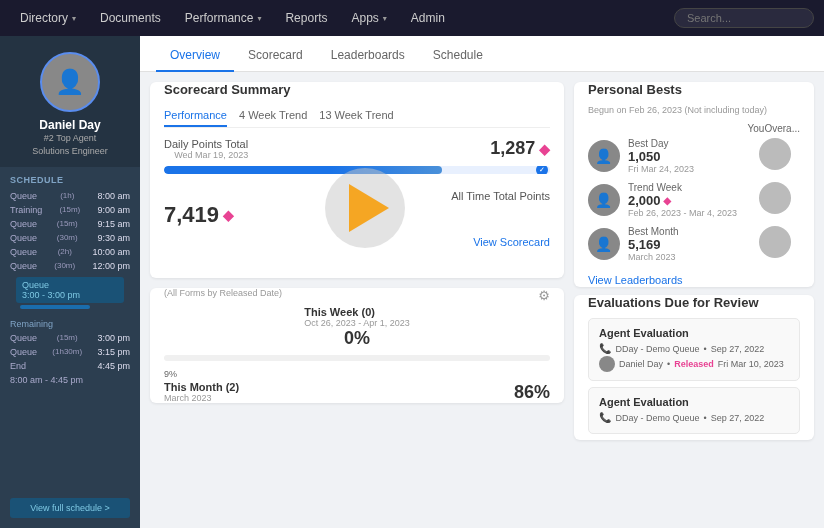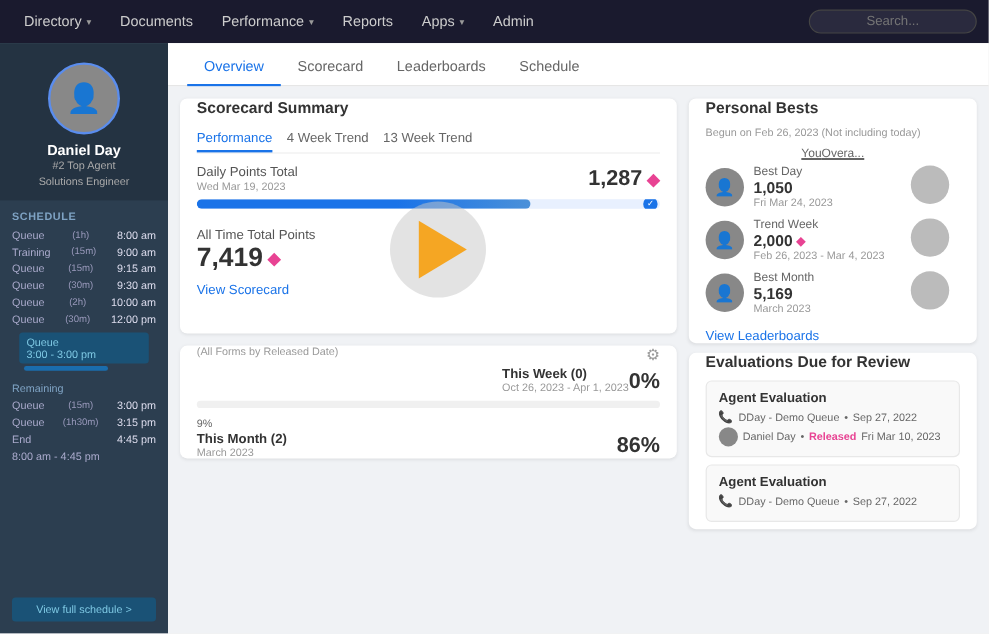--- a/index.html
+++ b/index.html
@@ -27,21 +27,20 @@
     .nav-item .chevron { font-size: 8px; color: #999; }
     .nav-search {
       margin-left: auto;
       background: #2a2a3e;
       border: 1px solid #444;
       border-radius: 14px;
       padding: 3px 12px;
       color: #ccc;
       font-size: 11px;
       width: 140px;
-      text-align: center;
     }
 
     
     .app-body {
       display: flex;
       height: calc(528px - 36px);
     }
 
     
     .sidebar {
@@ -269,20 +268,21 @@
       font-size: 7px;
       display: flex;
       align-items: center;
       justify-content: center;
     }
 
     
     .scorecard-body {
       position: relative;
       min-height: 140px;
+      text-align: right;
     }
     .play-overlay {
       position: absolute;
       top: 50%;
       left: 50%;
       transform: translate(-40%, -50%);
       width: 80px;
       height: 80px;
       background: rgba(200,200,200,0.5);
       border-radius: 50%;
@@ -330,22 +330,23 @@
       color: #999;
       margin-bottom: 8px;
     }
     .eval-gear {
       color: #999;
       font-size: 13px;
       cursor: pointer;
     }
     .eval-week-row {
       display: flex;
-      justify-content: flex-end;
-      align-items: center;
+      justify-content: center;
+      align-items: center;
+      flex-direction: column;
     }
     .eval-week-label {
       font-size: 11px;
       font-weight: 600;
       color: #333;
     }
     .eval-week-date {
       font-size: 9px;
       color: #999;
     }
@@ -718,21 +719,21 @@
         </div>
 
       </div>
 
       <div class="right-col">
 
         <div class="card">
           <div class="card-title">Personal Bests</div>
           <div class="personal-bests-subtitle">Begun on Feb 26, 2023 (Not including today)</div>
 
-          <div style="display:flex;justify-content:center;margin-bottom:4px;text-decoration:underline;">
+          <div style="display:flex;justify-content:flex-end;margin-bottom:4px;">
             <span style="font-size:10px;color:#666;font-weight:500;">You</span>
             <span style="font-size:10px;color:#666;font-weight:500;">Overa...</span>
           </div>
 
           
           <div class="pb-row">
             <div class="pb-avatar">👤</div>
             <div class="pb-info">
               <div class="pb-type">Best Day</div>
               <div class="pb-value">

